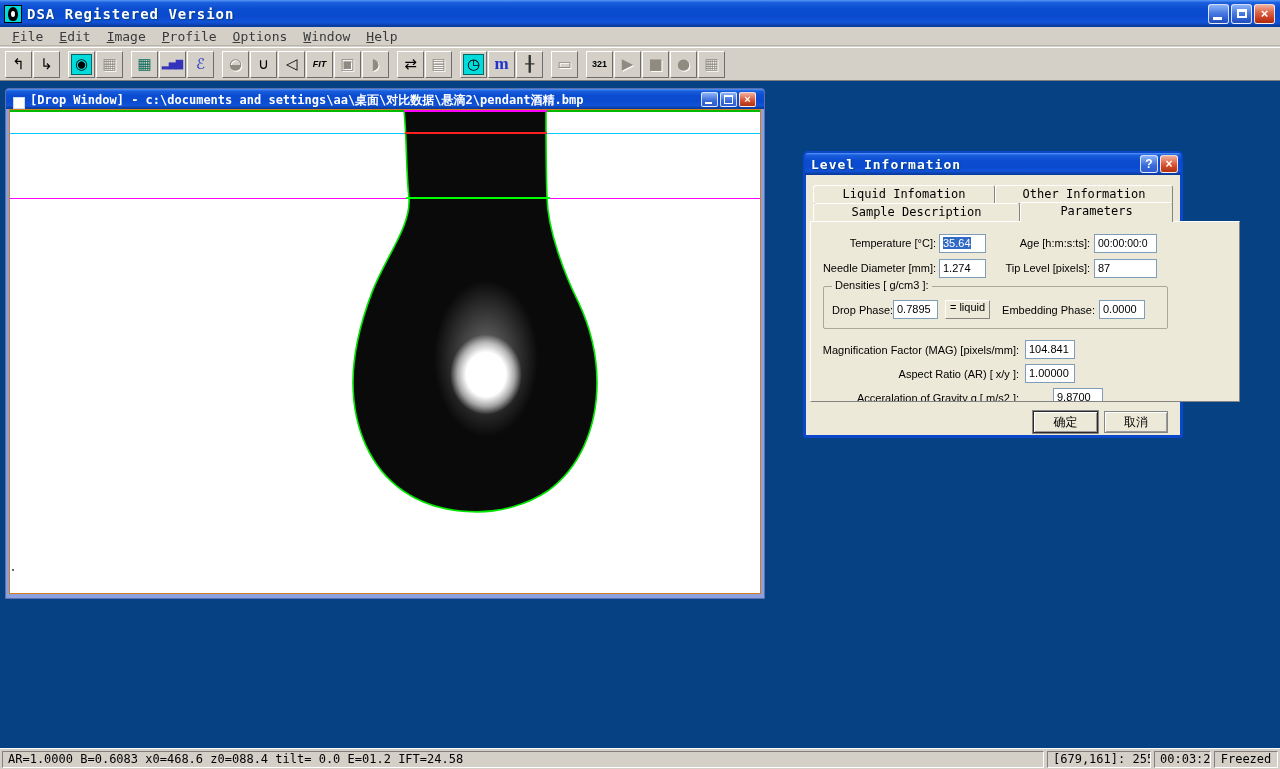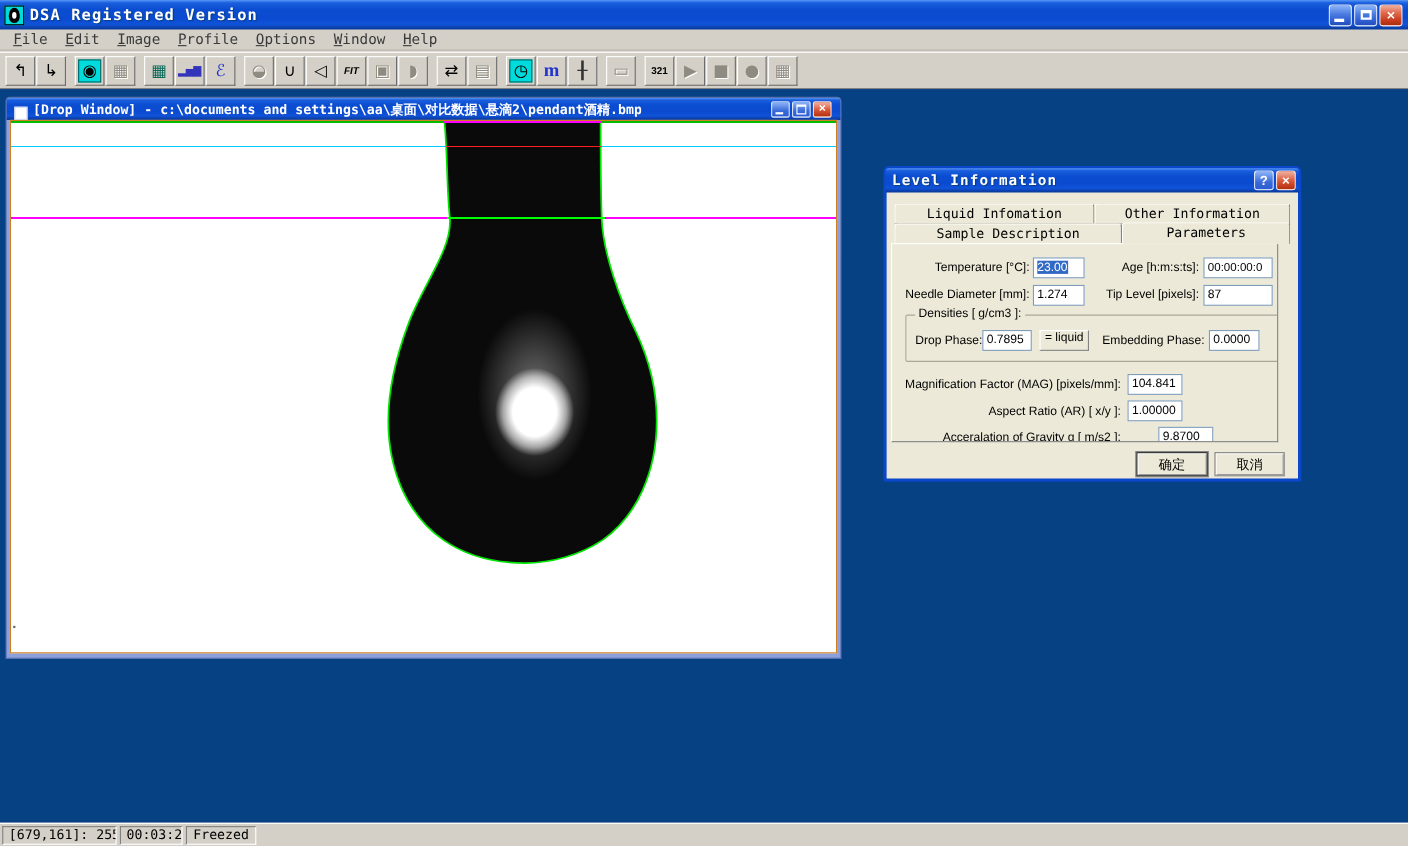--- a/index.html
+++ b/index.html
@@ -57,21 +57,21 @@
   .dlg-btns { position:absolute; right:3px; top:2px; display:flex; gap:2px; }
   .dlg-btn { width:18px; height:18px; border:1px solid #fffc; border-radius:3px; color:#fff; font:bold 12px "Liberation Sans",sans-serif; line-height:16px; text-align:center; }
   .dlg-btn.help { background:linear-gradient(180deg,#8cb4f8,#3a6ad8 60%,#2c5cd0); }
   .dlg-btn.close { background:linear-gradient(180deg,#f0b0a0,#d85535 55%,#b03010); }
   .dlg-body { position:relative; width:374px; height:259px; font:11px "Liberation Sans",sans-serif; color:#000; }
 
   .tab { position:absolute; background:#ECE9D8; border:1px solid; border-color:#fff #848484 #848484 #fff; border-radius:3px 3px 0 0; text-align:center; font:12px "DejaVu Sans Mono",monospace; line-height:17px; overflow:hidden; }
   .tab.r1 { top:10px; height:19px; z-index:1; }
   .tab.r2 { top:28px; height:19px; z-index:1; border-bottom:none; }
   .tab.active { top:27px; height:20px; z-index:3; border-bottom:none; }
-  .tab-page { position:absolute; left:4px; top:46px; width:352px; height:181px; background:#ECE9D8; border:1px solid; border-color:#fff #848484 #848484 #fff; z-index:2; overflow:hidden; }
+  .tab-page { position:absolute; left:4px; top:46px; width:430px; height:181px; background:#ECE9D8; border:1px solid; border-color:#fff #848484 #848484 #fff; z-index:2; overflow:hidden; }
 
   .lbl { position:absolute; text-align:right; white-space:nowrap; }
   .inp { position:absolute; height:19px; background:#fff; border:1px solid #7F9DB9; font:11px "Liberation Sans",sans-serif; line-height:17px; padding-left:3px; white-space:nowrap; overflow:hidden; }
   .inp .sel { background:#316AC5; color:#fff; }
   .groupbox { position:absolute; left:12px; top:64px; width:345px; height:43px; border:1px solid #ACA899; border-radius:2px; }
   .groupbox .legend { position:absolute; top:-8px; left:8px; background:#ECE9D8; padding:0 3px; }
   .flatbtn { position:absolute; height:19px; background:#ECE9D8; border:1px solid; border-color:#fff #848484 #848484 #fff; text-align:center; line-height:17px; font:11px "Liberation Sans",sans-serif; }
   .pushbtn { position:absolute; height:22px; background:#ECE9D8; font:12px "Liberation Sans",sans-serif; text-align:center; line-height:20px; border:1px solid #858585; box-shadow:inset 1px 1px 0 #fff, inset -1px -1px 0 #9a9a9a; }
   .pushbtn.default { border:1px solid #2a2a2a; box-shadow:inset 1px 1px 0 #fff, inset -1px -1px 0 #9a9a9a, 0 0 0 1px #858585; }
 
@@ -252,21 +252,21 @@
       </div>
       <div class="dlg-body">
 
         <span class="tab r1" style="left:7px;width:182px;">Liquid Infomation</span>
         <span class="tab r1" style="left:189px;width:178px;">Other Information</span>
         <span class="tab r2" style="left:7px;width:207px;">Sample Description</span>
         <span class="tab active" style="left:214px;width:153px;">Parameters</span>
 
         <div class="tab-page">
           <span class="lbl" style="left:0;top:15px;width:125px;">Temperature [°C]:</span>
-          <span class="inp" style="left:128px;top:12px;width:47px;"><span class="sel">23.00</span></span>
+          <span class="inp" style="left:128px;top:12px;width:47px;"><span class="sel">35.64</span></span>
           <span class="lbl" style="left:155px;top:15px;width:124px;">Age [h:m:s:ts]:</span>
           <span class="inp" style="left:283px;top:12px;width:63px;font-size:10.5px;">00:00:00:0</span>
 
           <span class="lbl" style="left:0;top:40px;width:125px;">Needle Diameter [mm]:</span>
           <span class="inp" style="left:128px;top:37px;width:47px;">1.274</span>
           <span class="lbl" style="left:155px;top:40px;width:124px;">Tip Level [pixels]:</span>
           <span class="inp" style="left:283px;top:37px;width:63px;">87</span>
 
           <div class="groupbox">
             <span class="legend">Densities [ g/cm3 ]:</span>
@@ -287,17 +287,18 @@
           <span class="inp" style="left:214px;top:166px;width:50px;margin-left:28px;">9.8700</span>
         </div>
 
         <span class="pushbtn default" style="left:227px;top:236px;width:65px;">确定</span>
         <span class="pushbtn" style="left:298px;top:236px;width:64px;">取消</span>
       </div>
     </div>
   </div>
 
   <div class="statusbar">
+    <span class="sb-panel sb-measure">AR=1.0000  B=0.6083  x0=468.6  z0=088.4  tilt= 0.0  E=01.2  IFT=24.58</span>
     <span class="sb-panel sb-cursor">[679,161]:  255</span>
     <span class="sb-panel sb-time">00:03:26</span>
     <span class="sb-panel sb-state">Freezed</span>
   </div>
 </div>
 
 </body></html>

